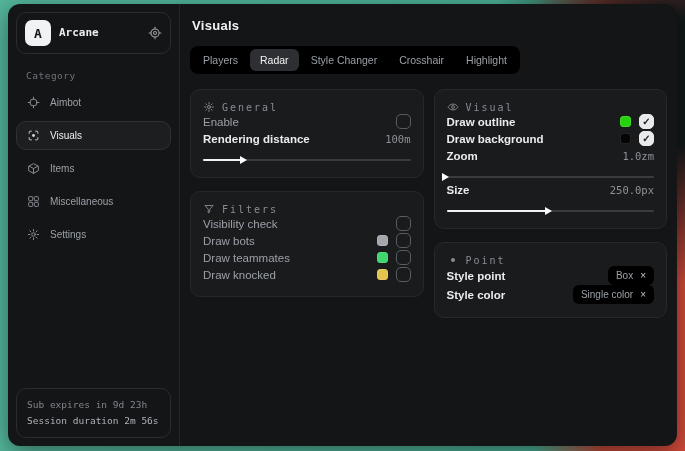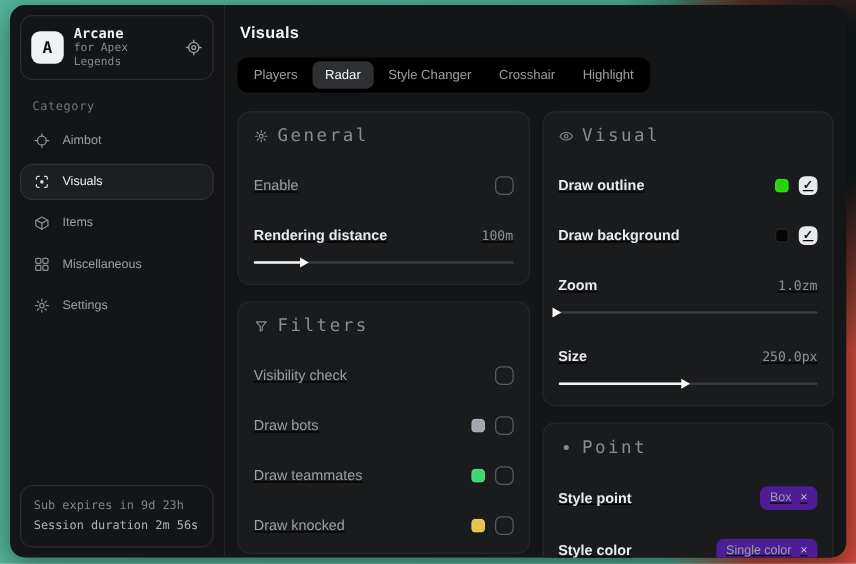--- a/index.html
+++ b/index.html
@@ -60,23 +60,23 @@
   .tabbar { margin-top:13px; align-self:flex-start; display:inline-flex; gap:2px; background:#000000; border-radius:8px; padding:3px;align-items:flex-end; }
   .tab { font-size:10.5px; color:#9aa0a6; padding:5px 10px; border-radius:6px; cursor:pointer; white-space:nowrap; }
   .tab.on { background:#2e2f32; color:#f1f3f5; }
 
   .content { margin-top:15px; display:flex; gap:10px; align-items:flex-start; }
   .col { flex:1; display:flex; flex-direction:column; gap:13px; min-width:0; }
 
   .panel { background:#1a1b1d; border:1px solid #27282b; border-radius:10px; padding:11px 12px 13px 12px; }
   .panel-head { display:flex; align-items:center; gap:7px; color:#888d94; }
   .panel-head .ic { display:flex; }
-  .panel-title { font-size:14px; letter-spacing:2px; font-family:"DejaVu Sans Mono", monospace;text-align:center; }
-
-  .row { margin-top:23px; display:flex; align-items:center; justify-content:space-between; min-height:17px;text-decoration:underline; }
+  .panel-title { font-size:10px; letter-spacing:2px; font-family:"DejaVu Sans Mono", monospace;text-align:center; }
+
+  .row { margin-top:0; display:flex; align-items:center; justify-content:space-between; min-height:17px; }
   .row-label { color:#9ba0a7; font-size:11.5px; }
   .row-label.strong { color:#e9ebee; font-weight:bold; }
   .row-right { display:flex; align-items:center; gap:8px; }
   .row-value { color:#8d9298; font-size:10.5px; font-family:"DejaVu Sans Mono", monospace; }
 
   .checkbox {
     width:15px; height:15px; border:1.5px solid #585d64; border-radius:5px; cursor:pointer;
     display:flex; align-items:center; justify-content:center; background:transparent;
   }
   .checkbox .check { display:none; font-style:normal; font-size:10px; font-weight:bold; color:#1a1b1d; line-height:1; }
@@ -88,41 +88,40 @@
   .slider { margin-top:9px; height:8px; display:flex; align-items:center; cursor:pointer; }
   .slider-track { position:relative; width:100%; height:2px; background:#3a3b3e; border-radius:2px; }
   .slider-fill { position:relative; height:100%; background:#f2f3f5; border-radius:2px; }
   .slider-thumb {
     position:absolute; right:-2px; top:50%; transform:translateY(-50%);
     width:0; height:0; border-top:4px solid transparent; border-bottom:4px solid transparent;
     border-left:7px solid #fbfbfc;
   }
 
   .tag {
-    display:inline-flex; align-items:center; gap:7px; background:#4c1d95; border-radius:6px;
+    display:inline-flex; align-items:center; gap:7px; background:#000000; border-radius:6px;
     padding:4px 8px; font-size:10px; color:#9aa0a6; cursor:pointer; white-space:nowrap;
   }
   .tag .x { font-style:normal; color:#c3c7cc; font-size:10px; line-height:1; cursor:pointer; }
 
   svg { display:block; }
 </style>
 </head>
 <body>
 
 <div class="desktop"></div>
 
 <div class="window">
 
   <div class="sidebar">
 
     <div class="brand-card">
       <div class="logo">A</div>
       <div class="brand-text">
         <div class="brand-name">Arcane</div>
-        <div class="brand-sub">for Apex Legends</div>
       </div>
       <span class="brand-icon">
         <svg width="14" height="14" viewBox="0 0 24 24" fill="none" stroke="currentColor" stroke-width="1.8" stroke-linecap="round">
           <circle cx="12" cy="12" r="7"></circle>
             <circle cx="12" cy="12" r="2.6"></circle>
           <line x1="12" y1="2" x2="12" y2="5"></line>
             <line x1="12" y1="19" x2="12" y2="22"></line>
           <line x1="2" y1="12" x2="5" y2="12"></line>
             <line x1="19" y1="12" x2="22" y2="12"></line>
         </svg>

